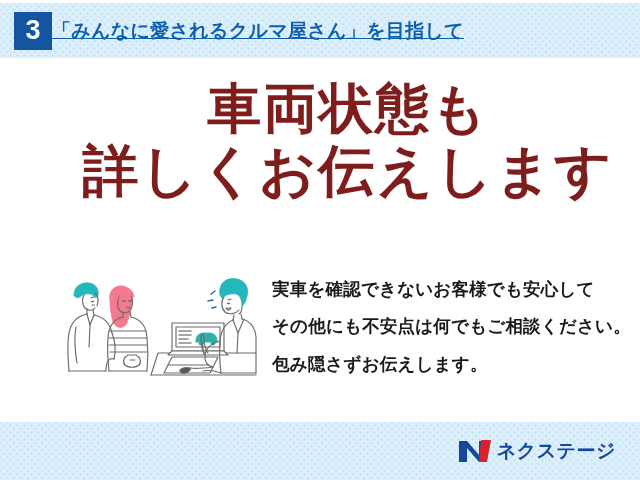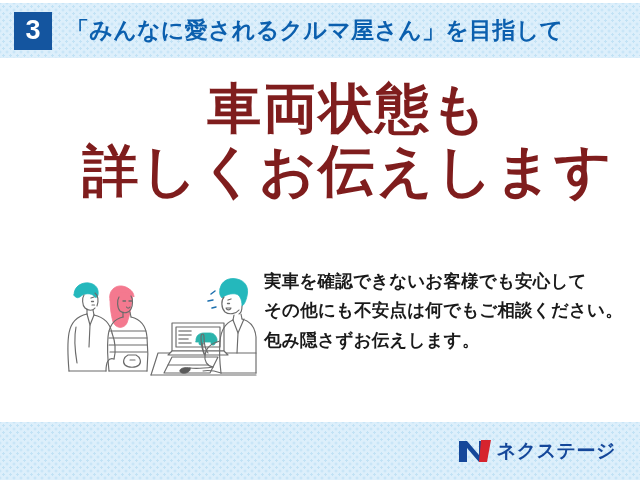--- a/index.html
+++ b/index.html
@@ -53,26 +53,26 @@
     font-size: 27px;
     font-weight: bold;
     display: flex;
     align-items: center;
     justify-content: center;
     line-height: 1;
     flex: 0 0 auto;
     letter-spacing: 0;
   }
   #header-title {
-    margin-left: 14px;
     color: #0b5fae;
-    font-size: 23px;
+    font-size: 19px;
     font-weight: bold;
     letter-spacing: 0.3px;
     white-space: nowrap;
+    text-decoration: underline;
   }
 
   
   #main {
     position: absolute;
     left: 0;
     top: 58px;
     width: 640px;
     height: 364px;
     background: #ffffff;
@@ -124,21 +124,21 @@
   #body-copy {
     margin-left: 6px;
     margin-top: 4px;
     color: #1a1a1a;
     font-size: 17.5px;
     font-weight: bold;
     line-height: 1.68;
     letter-spacing: 0.2px;
     white-space: nowrap;
   }
-  #body-copy p { margin: 0; }
+  #body-copy p { margin: 8px; }
 
   
   #footer {
     position: absolute;
     left: 0;
     top: 422px;
     width: 640px;
     height: 58px;
     display: flex;
     align-items: center;

